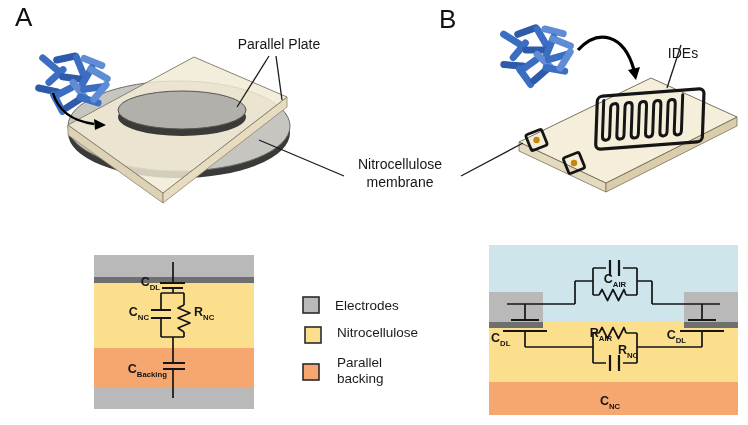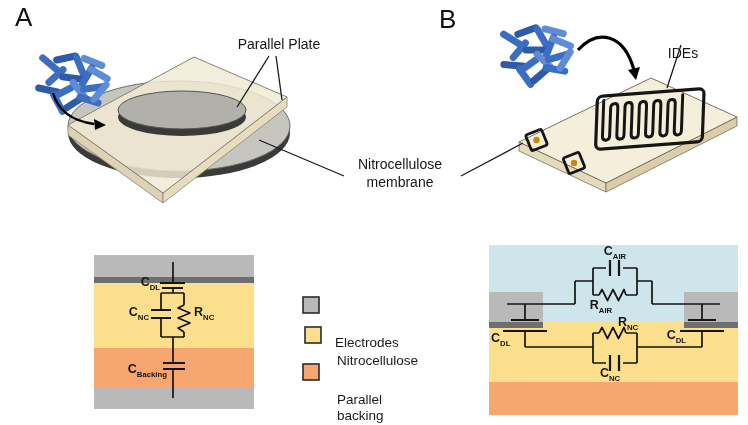--- a/index.html
+++ b/index.html
@@ -16,23 +16,23 @@
   .col-darkgray{background:#6f6f6f;}
   .col-yellow{background:#fbdf8d;}
   .col-orange{background:#f6a76f;}
   .col-blue{background:#cee5ec;}
   .circ-label{
     position:absolute;font-size:12.5px;font-weight:600;color:#141414;
     line-height:1.05;white-space:nowrap;
   }
   .circ-label sub{font-size:0.62em;}
   .ta-r{text-align:right;}
-  .ta-c{text-align:center;}
+  .ta-c{text-align:center;margin-top:28px;}
   
-  .legend-label{position:absolute;font-size:13.5px;line-height:1.18;color:#1a1a1a;margin-top:37px;}
+  .legend-label{position:absolute;font-size:13.5px;line-height:1.18;color:#1a1a1a;}
   svg{display:block;}
 </style>
 </head>
 <body>
 
 <div id="canvas">
 
   <svg class="abs" style="left:0;top:0" width="748" height="212" viewBox="0 0 748 212">
     <defs>
       <g id="bacteria">
@@ -154,21 +154,21 @@
           <rect x="1" y="1" width="16" height="16" stroke="#2b2b2b" stroke-width="1.6" fill="#b9b9b9"></rect>
         </svg>
     </div>
     <div class="legend-label" style="left:39px;top:10px">Electrodes</div>
 
     <div class="abs" style="left:8px;top:38px">
       <svg width="19" height="19">
           <rect x="1" y="1" width="16" height="16" stroke="#2b2b2b" stroke-width="1.6" fill="#fbdf8d"></rect>
         </svg>
     </div>
-    <div class="legend-label" style="left:41px;top:28px">Nitrocellulose</div>
+    <div class="legend-label" style="left:41px;top:37px">Nitrocellulose</div>
 
     <div class="abs" style="left:6px;top:75px">
       <svg width="19" height="19">
           <rect x="1" y="1" width="16" height="16" stroke="#2b2b2b" stroke-width="1.6" fill="#f6a76f"></rect>
         </svg>
     </div>
     <div class="legend-label" style="left:41px;top:67px;width:80px">Parallel backing</div>
   </div>
 
   <div class="abs" style="left:489px;top:245px;width:249px;height:170px">

